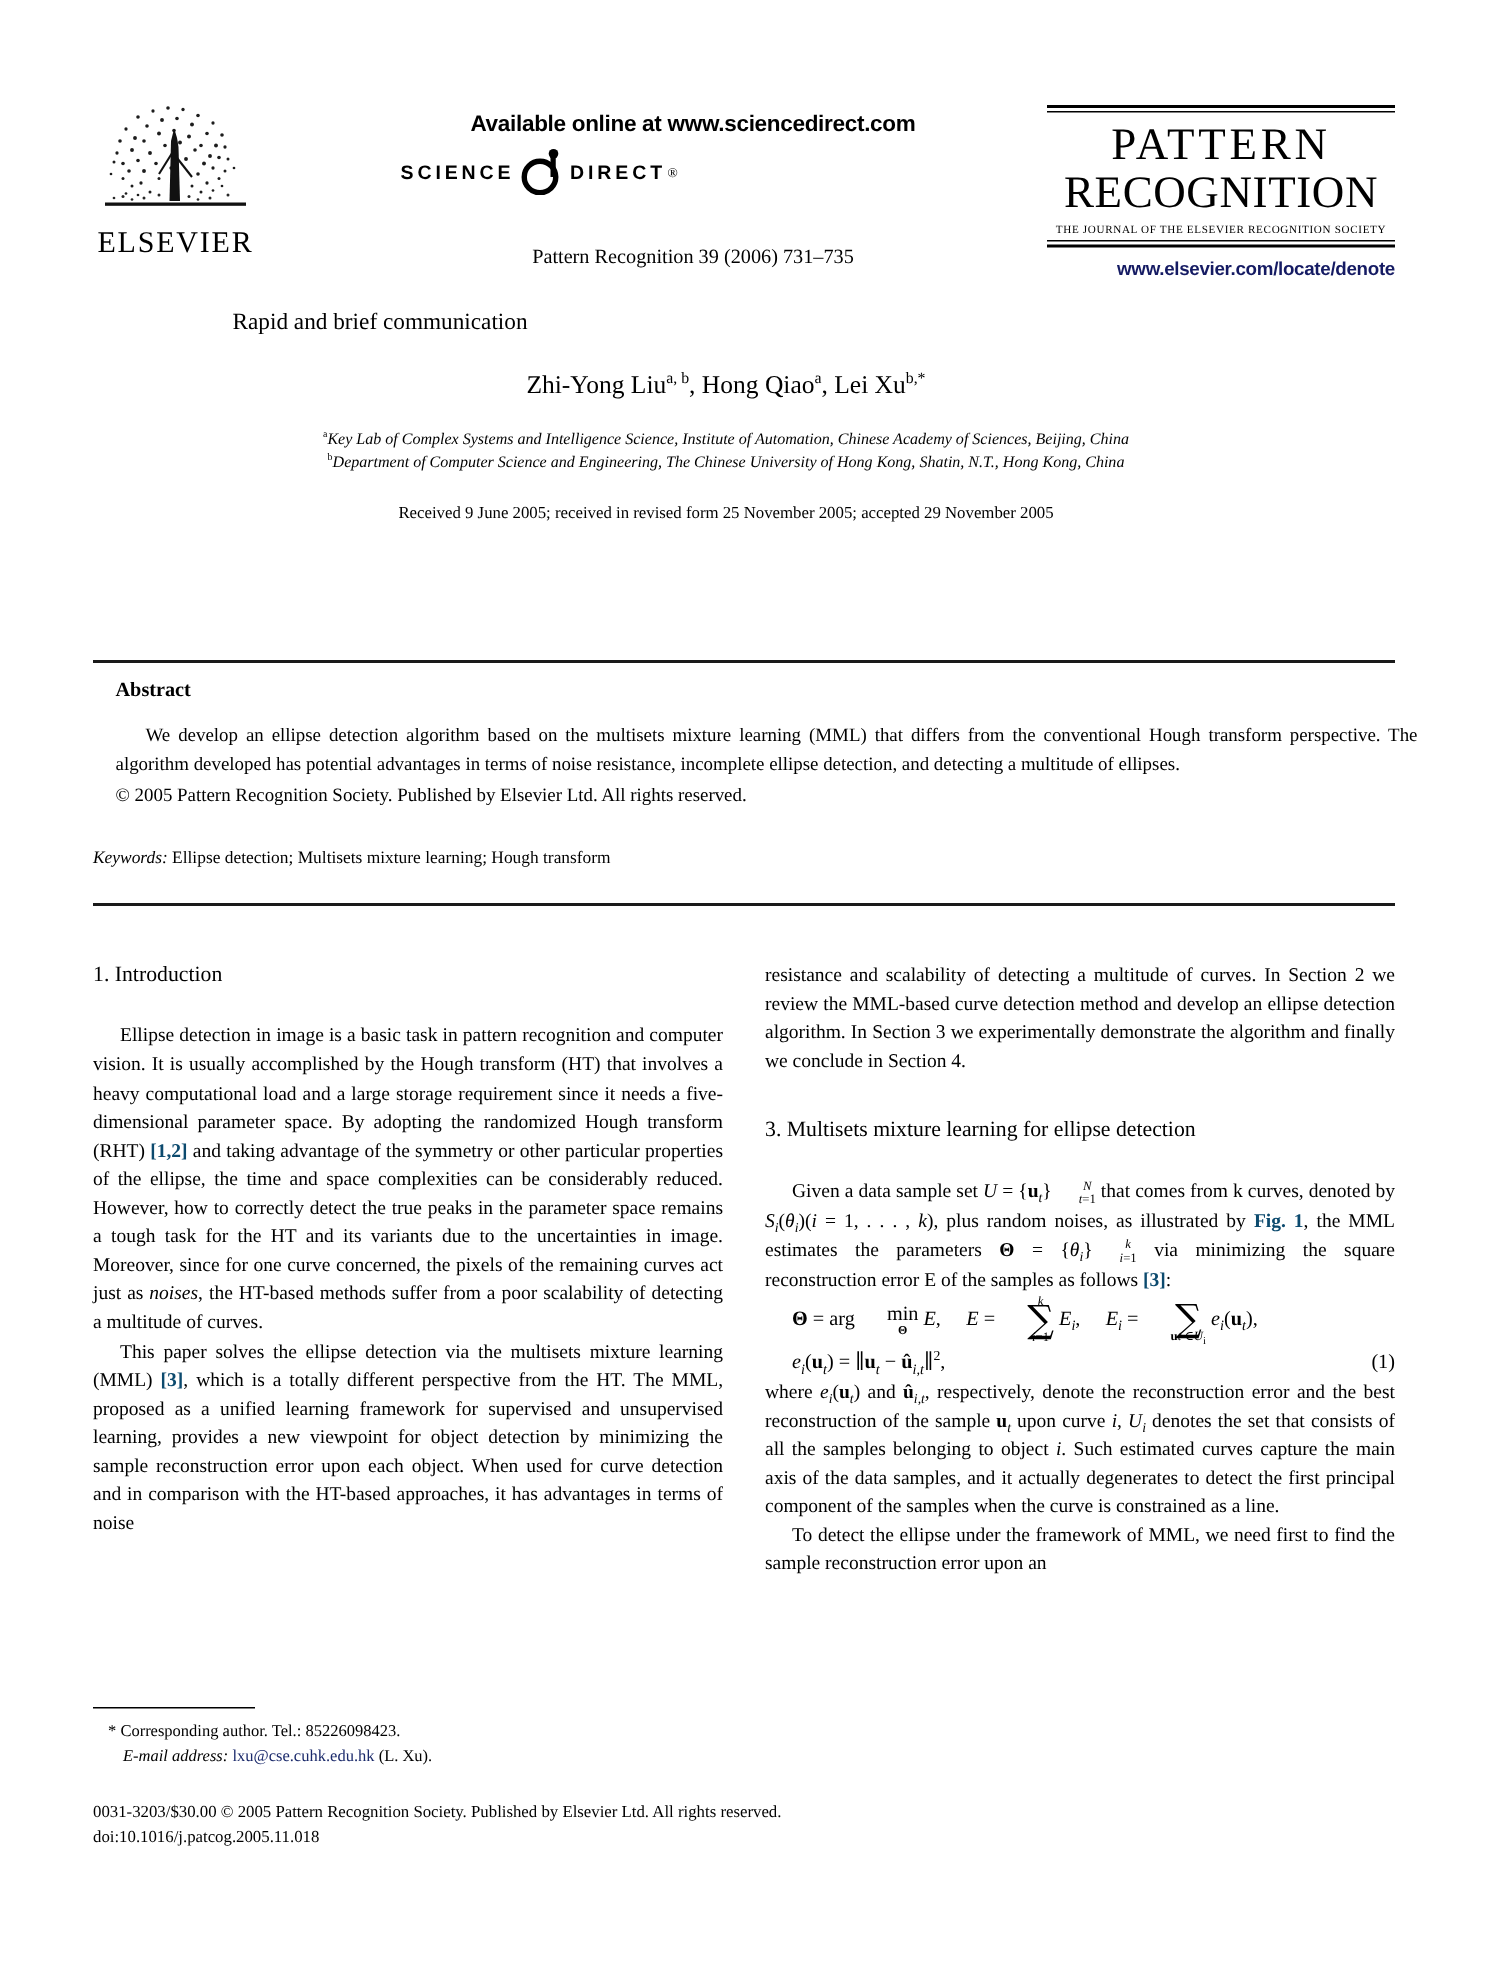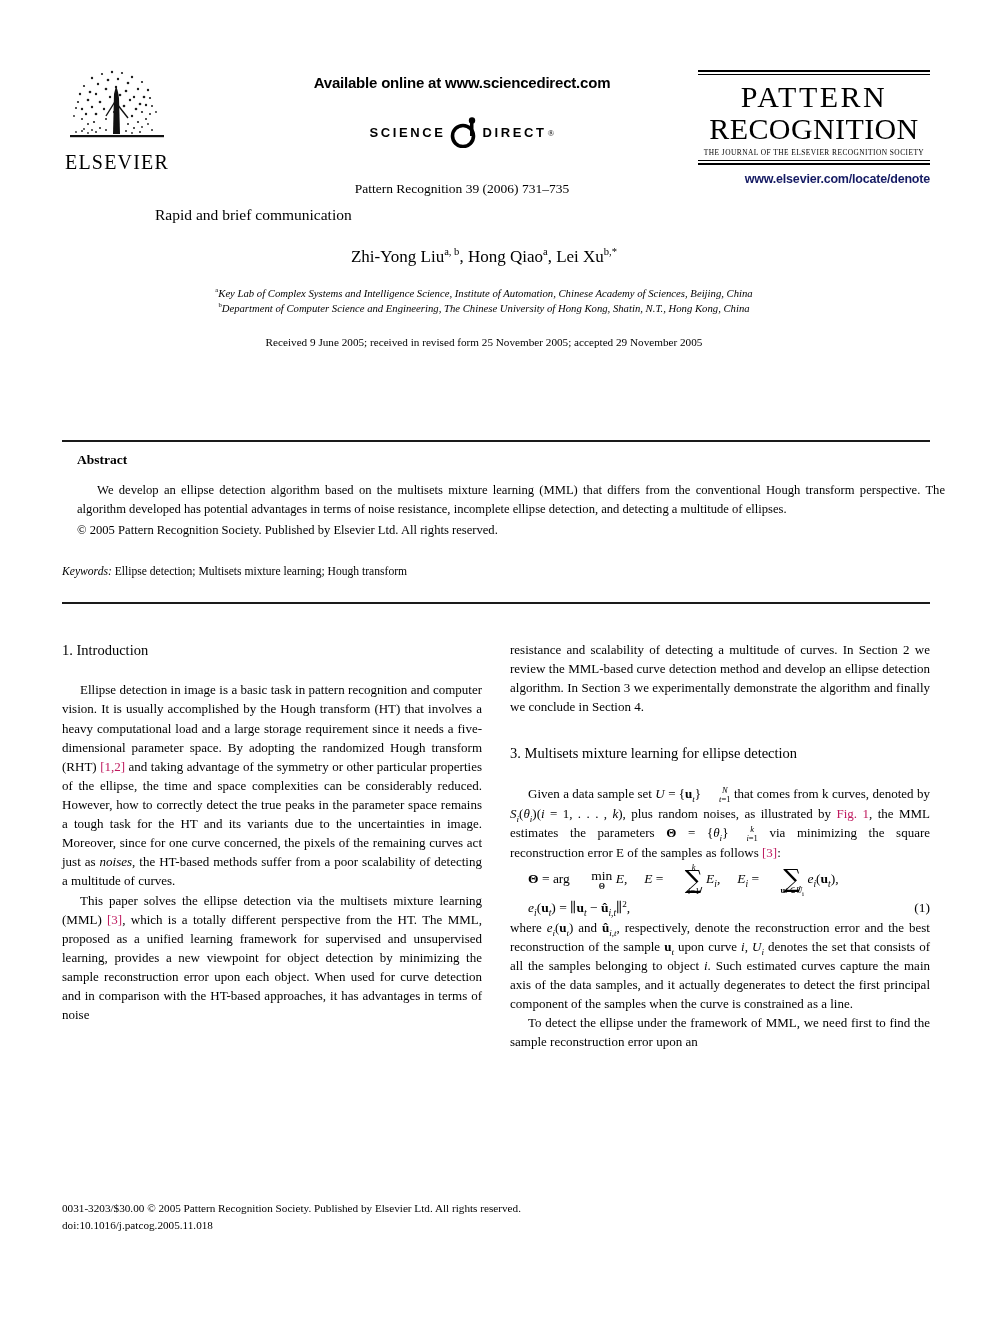--- a/index.html
+++ b/index.html
@@ -50,24 +50,24 @@
     width: 390px;
     text-align: center;
   }
   .sd-avail {
     font-family: "Liberation Sans", sans-serif;
     font-weight: bold;
     font-size: 15px;
     letter-spacing: -0.2px;
   }
   .sd-logo-row {
-    margin-top: 26px;
+    margin-top: 8px;
     display: flex;
     align-items: center;
-    justify-content: center;
+    justify-content: flex-start;
     gap: 1px;
   }
   .sd-science, .sd-direct {
     font-family: "Liberation Sans", sans-serif;
     font-weight: bold;
     font-size: 13px;
     letter-spacing: 2.6px;
   }
   .sd-d-mark {
     position: relative;
@@ -226,21 +226,21 @@
     font-size: 14.5px;
     font-weight: normal;
     margin: 0 0 19px 0;
   }
   .sec-head.second { margin-top: 27px; }
   p.para {
     margin: 0;
     text-indent: 18px;
   }
   p.para.noind { text-indent: 0; }
-  .cite { color: #be185d; }
+  .cite { color: #0c4a6e; font-weight: bold; }
   i.it { font-style: italic; }
 
   
   .math { font-style: italic; font-family: "Liberation Serif", serif; }
   .mbf { font-weight: bold; font-style: normal; }
   .eqline {
     margin: 14px 0 6px 0;
     text-indent: 0;
     position: relative;
     font-size: 13.5px;
@@ -464,19 +464,24 @@
     <p class="para eqline">
       <span class="math">e</span><span class="sub math">i</span>(<span class="math mbf">u</span><span class="sub math">t</span>) = ∥<span class="math mbf">u</span><span class="sub math">t</span> − <span class="math mbf">û</span><span class="sub math">i,t</span>∥<span class="sup2">2</span>,
       <span class="eqnum">(1)</span>
     </p>
 
     <p class="para noind"><span>where </span><span class="math">e</span><span class="sub math">i</span>(<span class="math mbf">u</span><span class="sub math">t</span>) and <span class="math mbf">û</span><span class="sub math">i,t</span><span>, respectively, denote the reconstruction error and the best reconstruction of the sample </span><span class="math mbf">u</span><span class="sub math">t</span><span> upon curve </span><span class="math">i</span>, <span class="math">U</span><span class="sub math">i</span><span> denotes the set that consists of all the samples belonging to object </span><span class="math">i</span><span>. Such estimated curves capture the main axis of the data samples, and it actually degenerates to detect the first principal component of the samples when the curve is constrained as a line.</span></p>
 
     <p class="para">To detect the ellipse under the framework of MML, we need first to find the sample reconstruction error upon an</p>
   </div>
 
+  <div class="footnote">
+    <div class="fn-rule"></div>
+    <div class="fn-line">* Corresponding author. Tel.: 85226098423.</div>
+    <div class="fn-line2"><i>E-mail address:</i> <a class="mail" href="#">lxu@cse.cuhk.edu.hk</a> <span>(L. Xu).</span></div>
+  </div>
 
   <div class="pagefoot">
     <div>0031-3203/$30.00 © 2005 Pattern Recognition Society. Published by Elsevier Ltd. All rights reserved.</div>
     <div>doi:10.1016/j.patcog.2005.11.018</div>
   </div>
 
 </div>
 
 </body></html>

